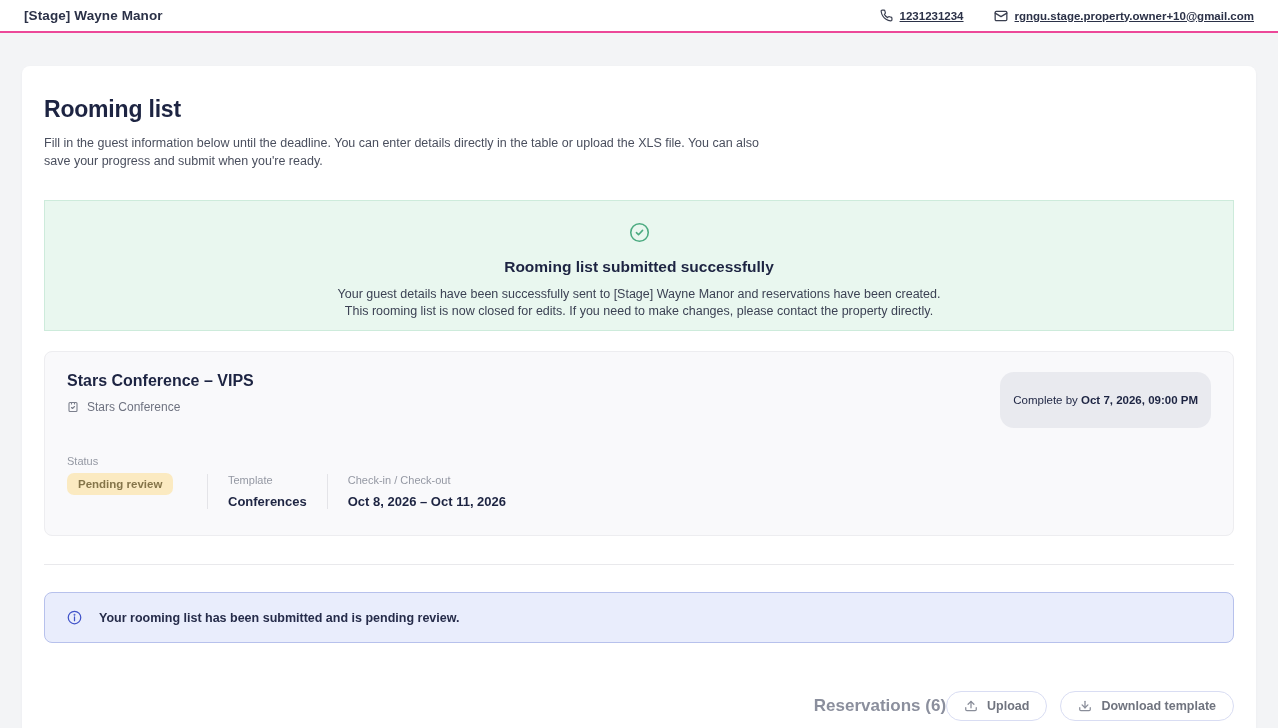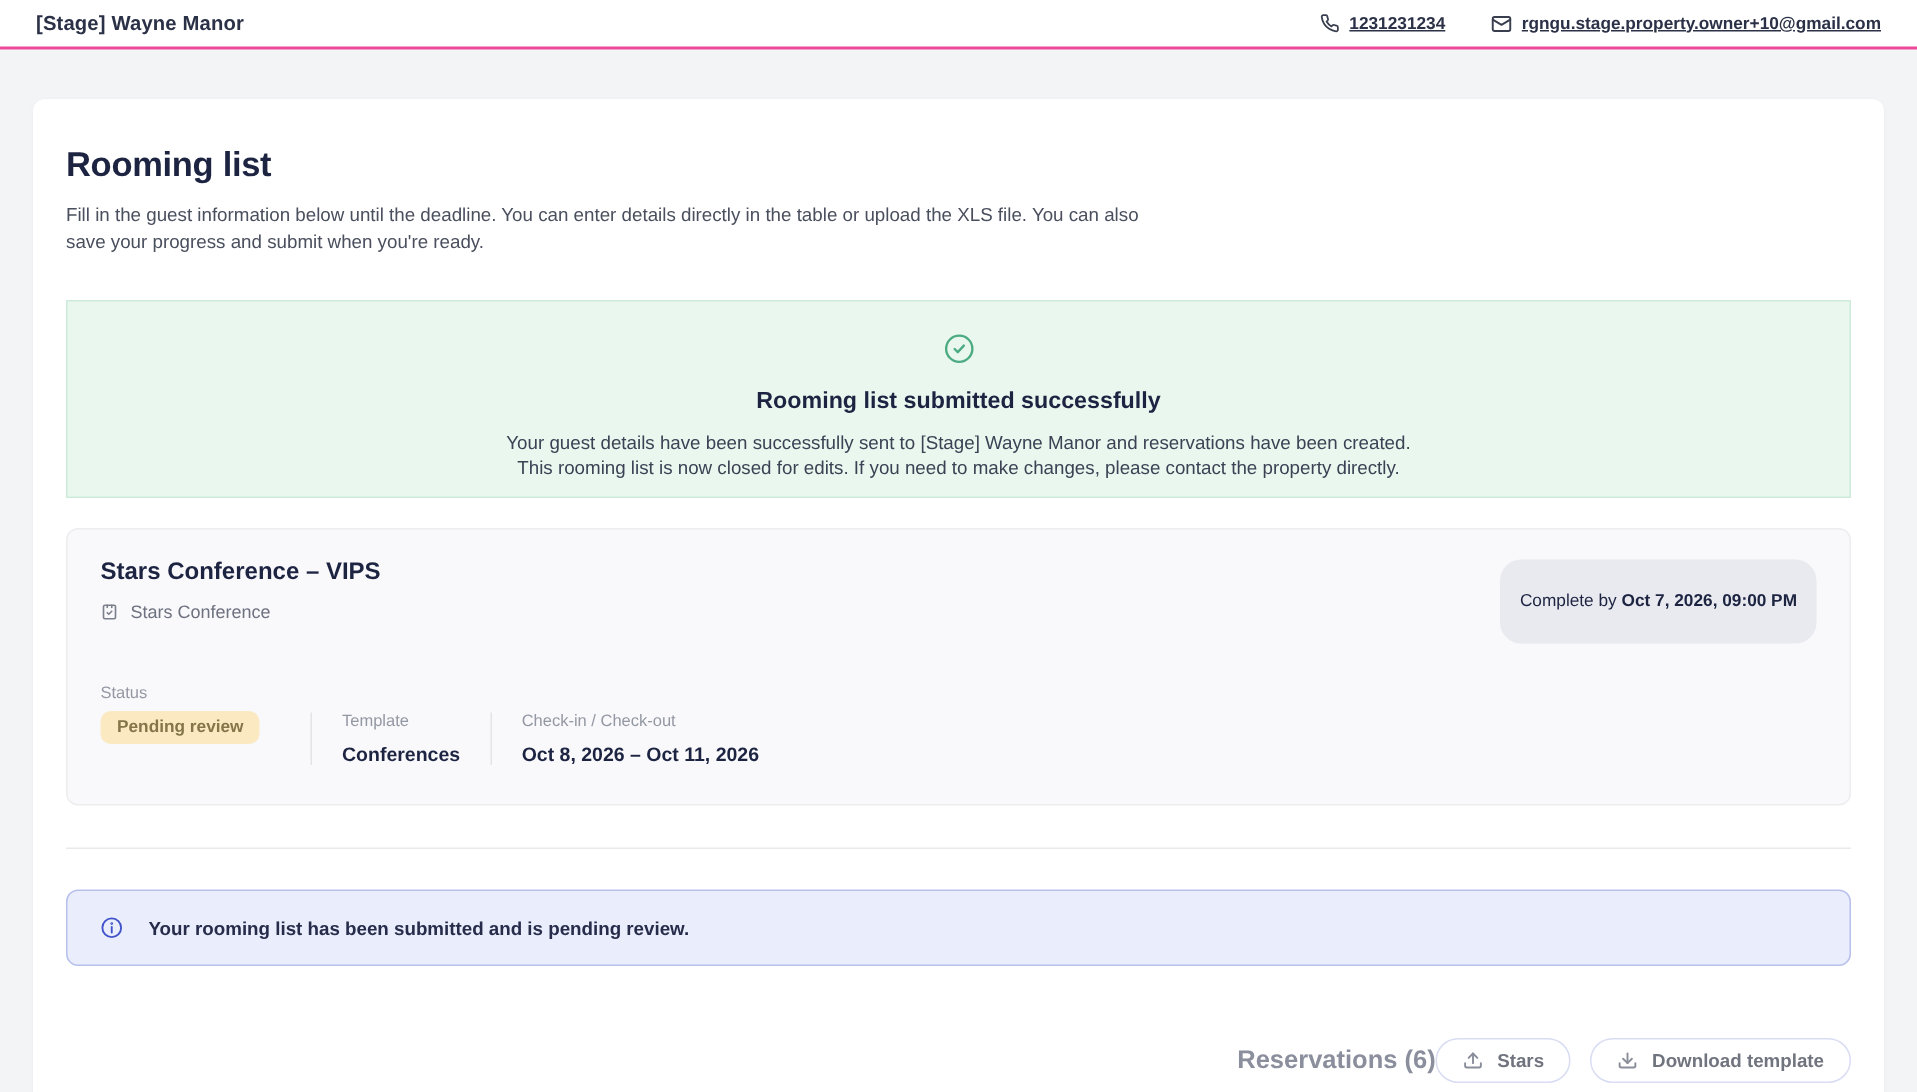--- a/index.html
+++ b/index.html
@@ -201,21 +201,21 @@
     <div class="res-title">Reservations (6)</div>
     <div class="res-actions">
       <button class="pill-btn">
         <span class="c-icon">
           <svg width="14" height="14" viewBox="0 0 24 24" fill="none" stroke="currentColor" stroke-width="2.2" stroke-linecap="round" stroke-linejoin="round">
               <path d="M21 15v3a2 2 0 0 1-2 2H5a2 2 0 0 1-2-2v-3"></path>
               <path d="m7 9 5-5 5 5"></path>
               <path d="M12 4v11"></path>
             </svg>
         </span>
-        <span>Stars</span>
+        <span>Upload</span>
       </button>
       <button class="pill-btn">
         <span class="c-icon">
           <svg width="14" height="14" viewBox="0 0 24 24" fill="none" stroke="currentColor" stroke-width="2.2" stroke-linecap="round" stroke-linejoin="round">
               <path d="M21 15v3a2 2 0 0 1-2 2H5a2 2 0 0 1-2-2v-3"></path>
               <path d="m7 10 5 5 5-5"></path>
               <path d="M12 15V4"></path>
             </svg>
         </span>
         <span>Download template</span>

